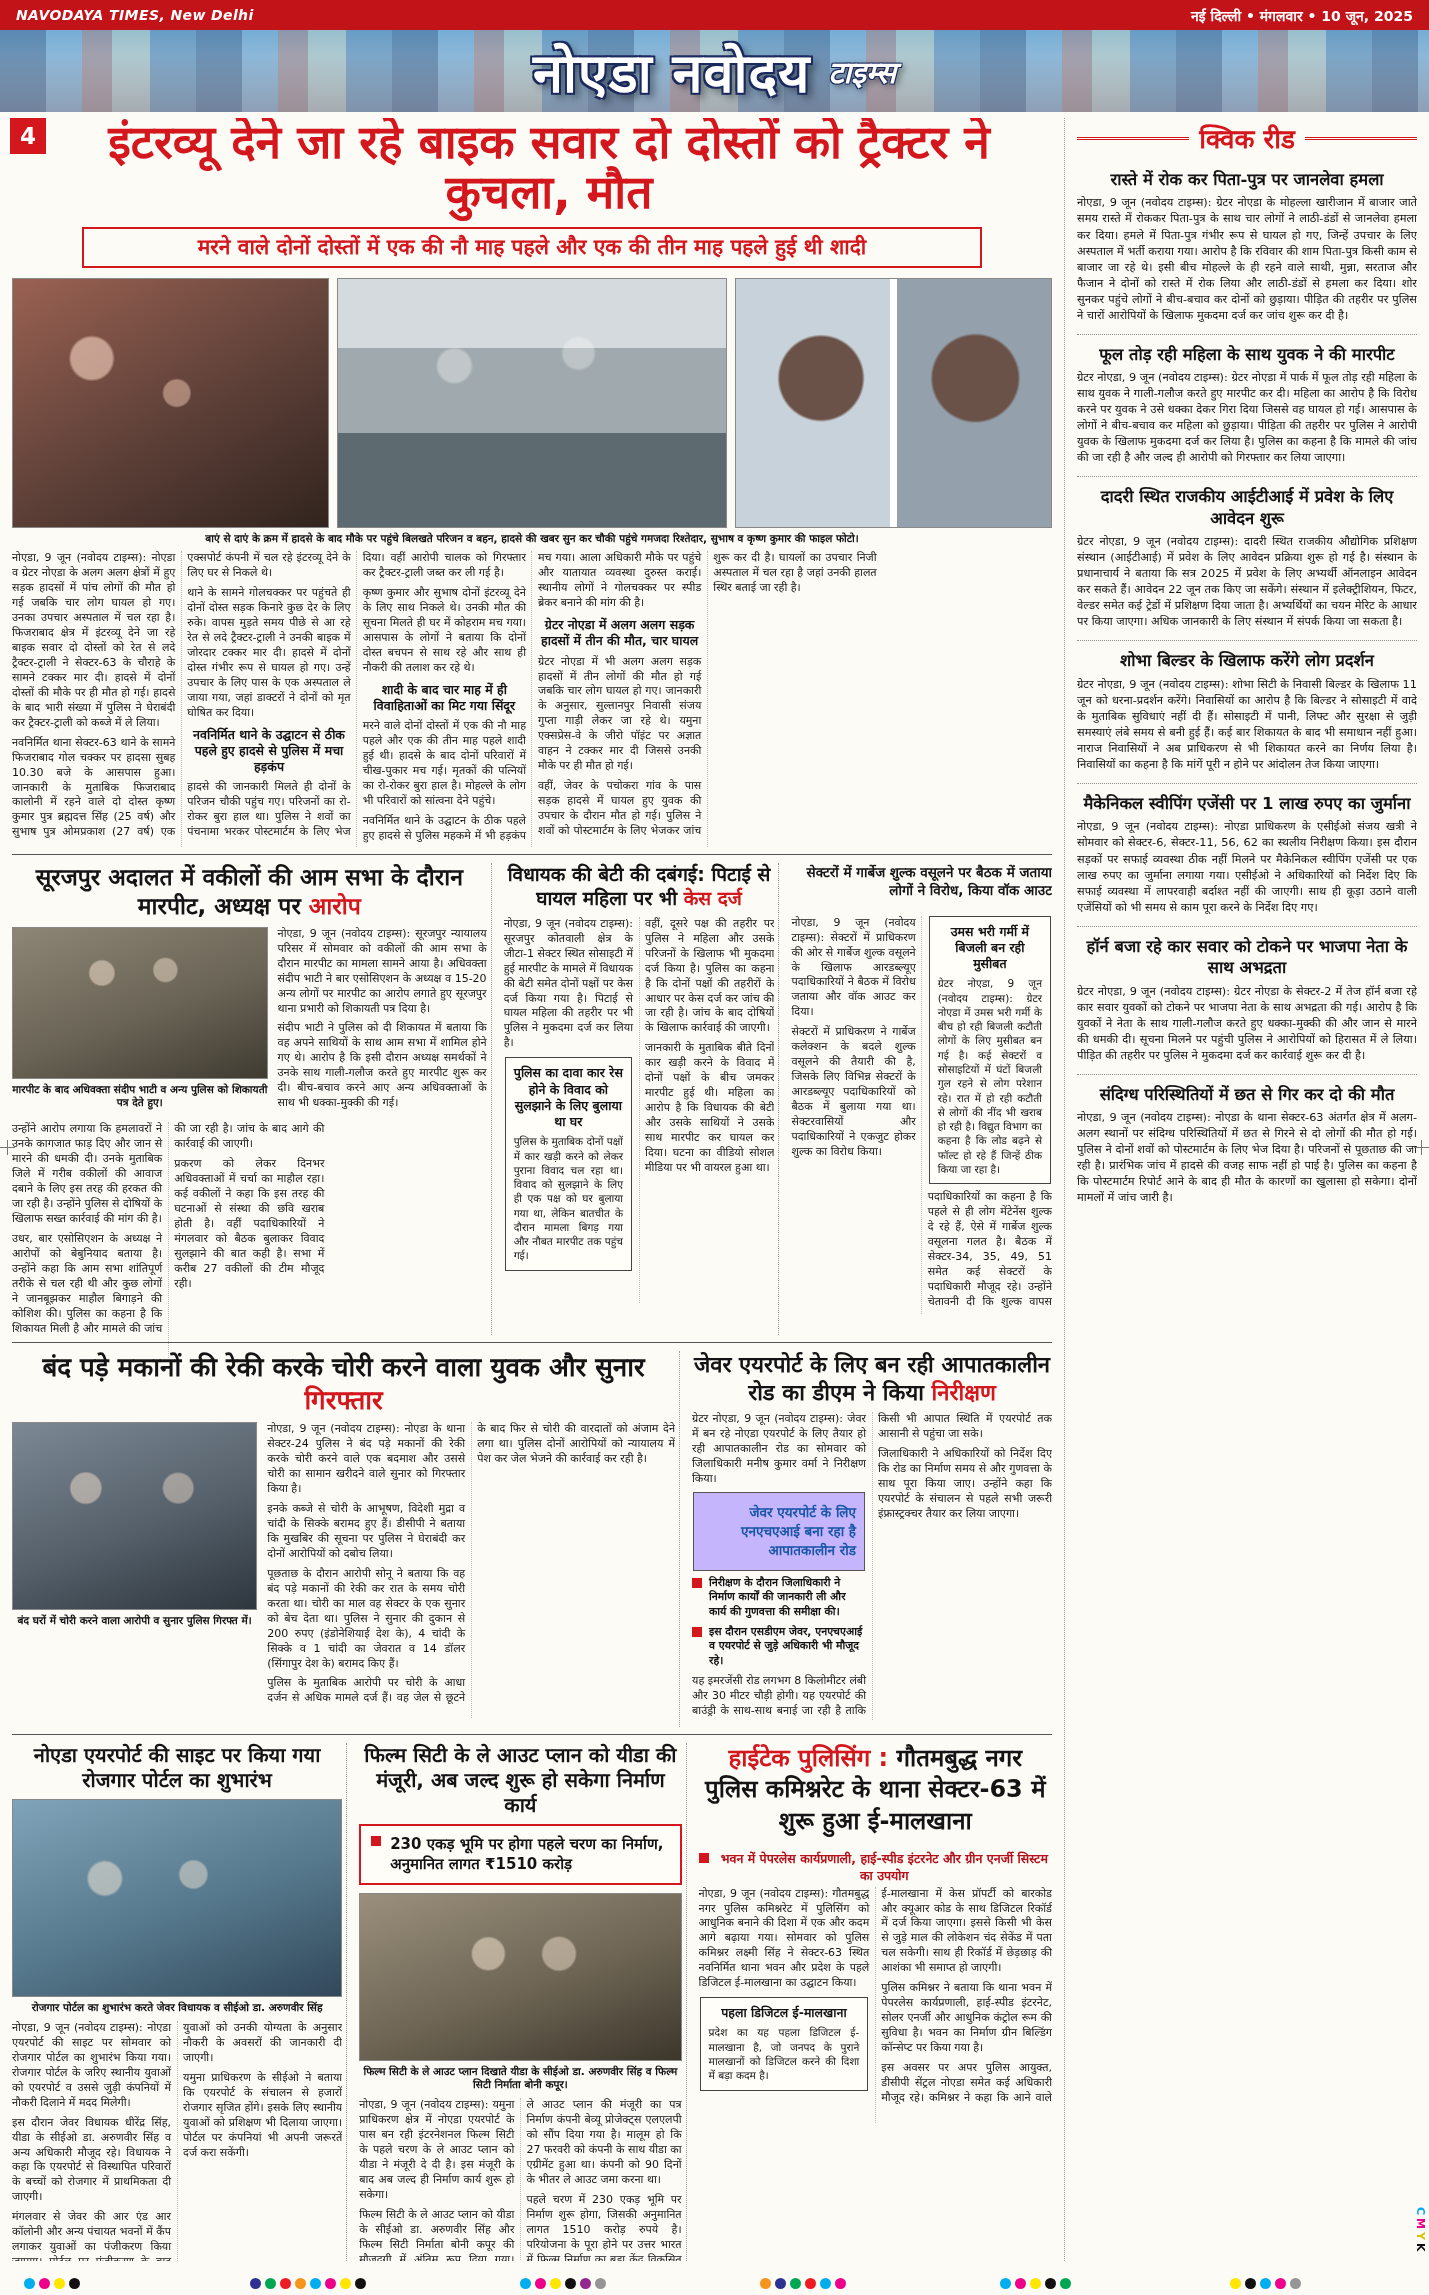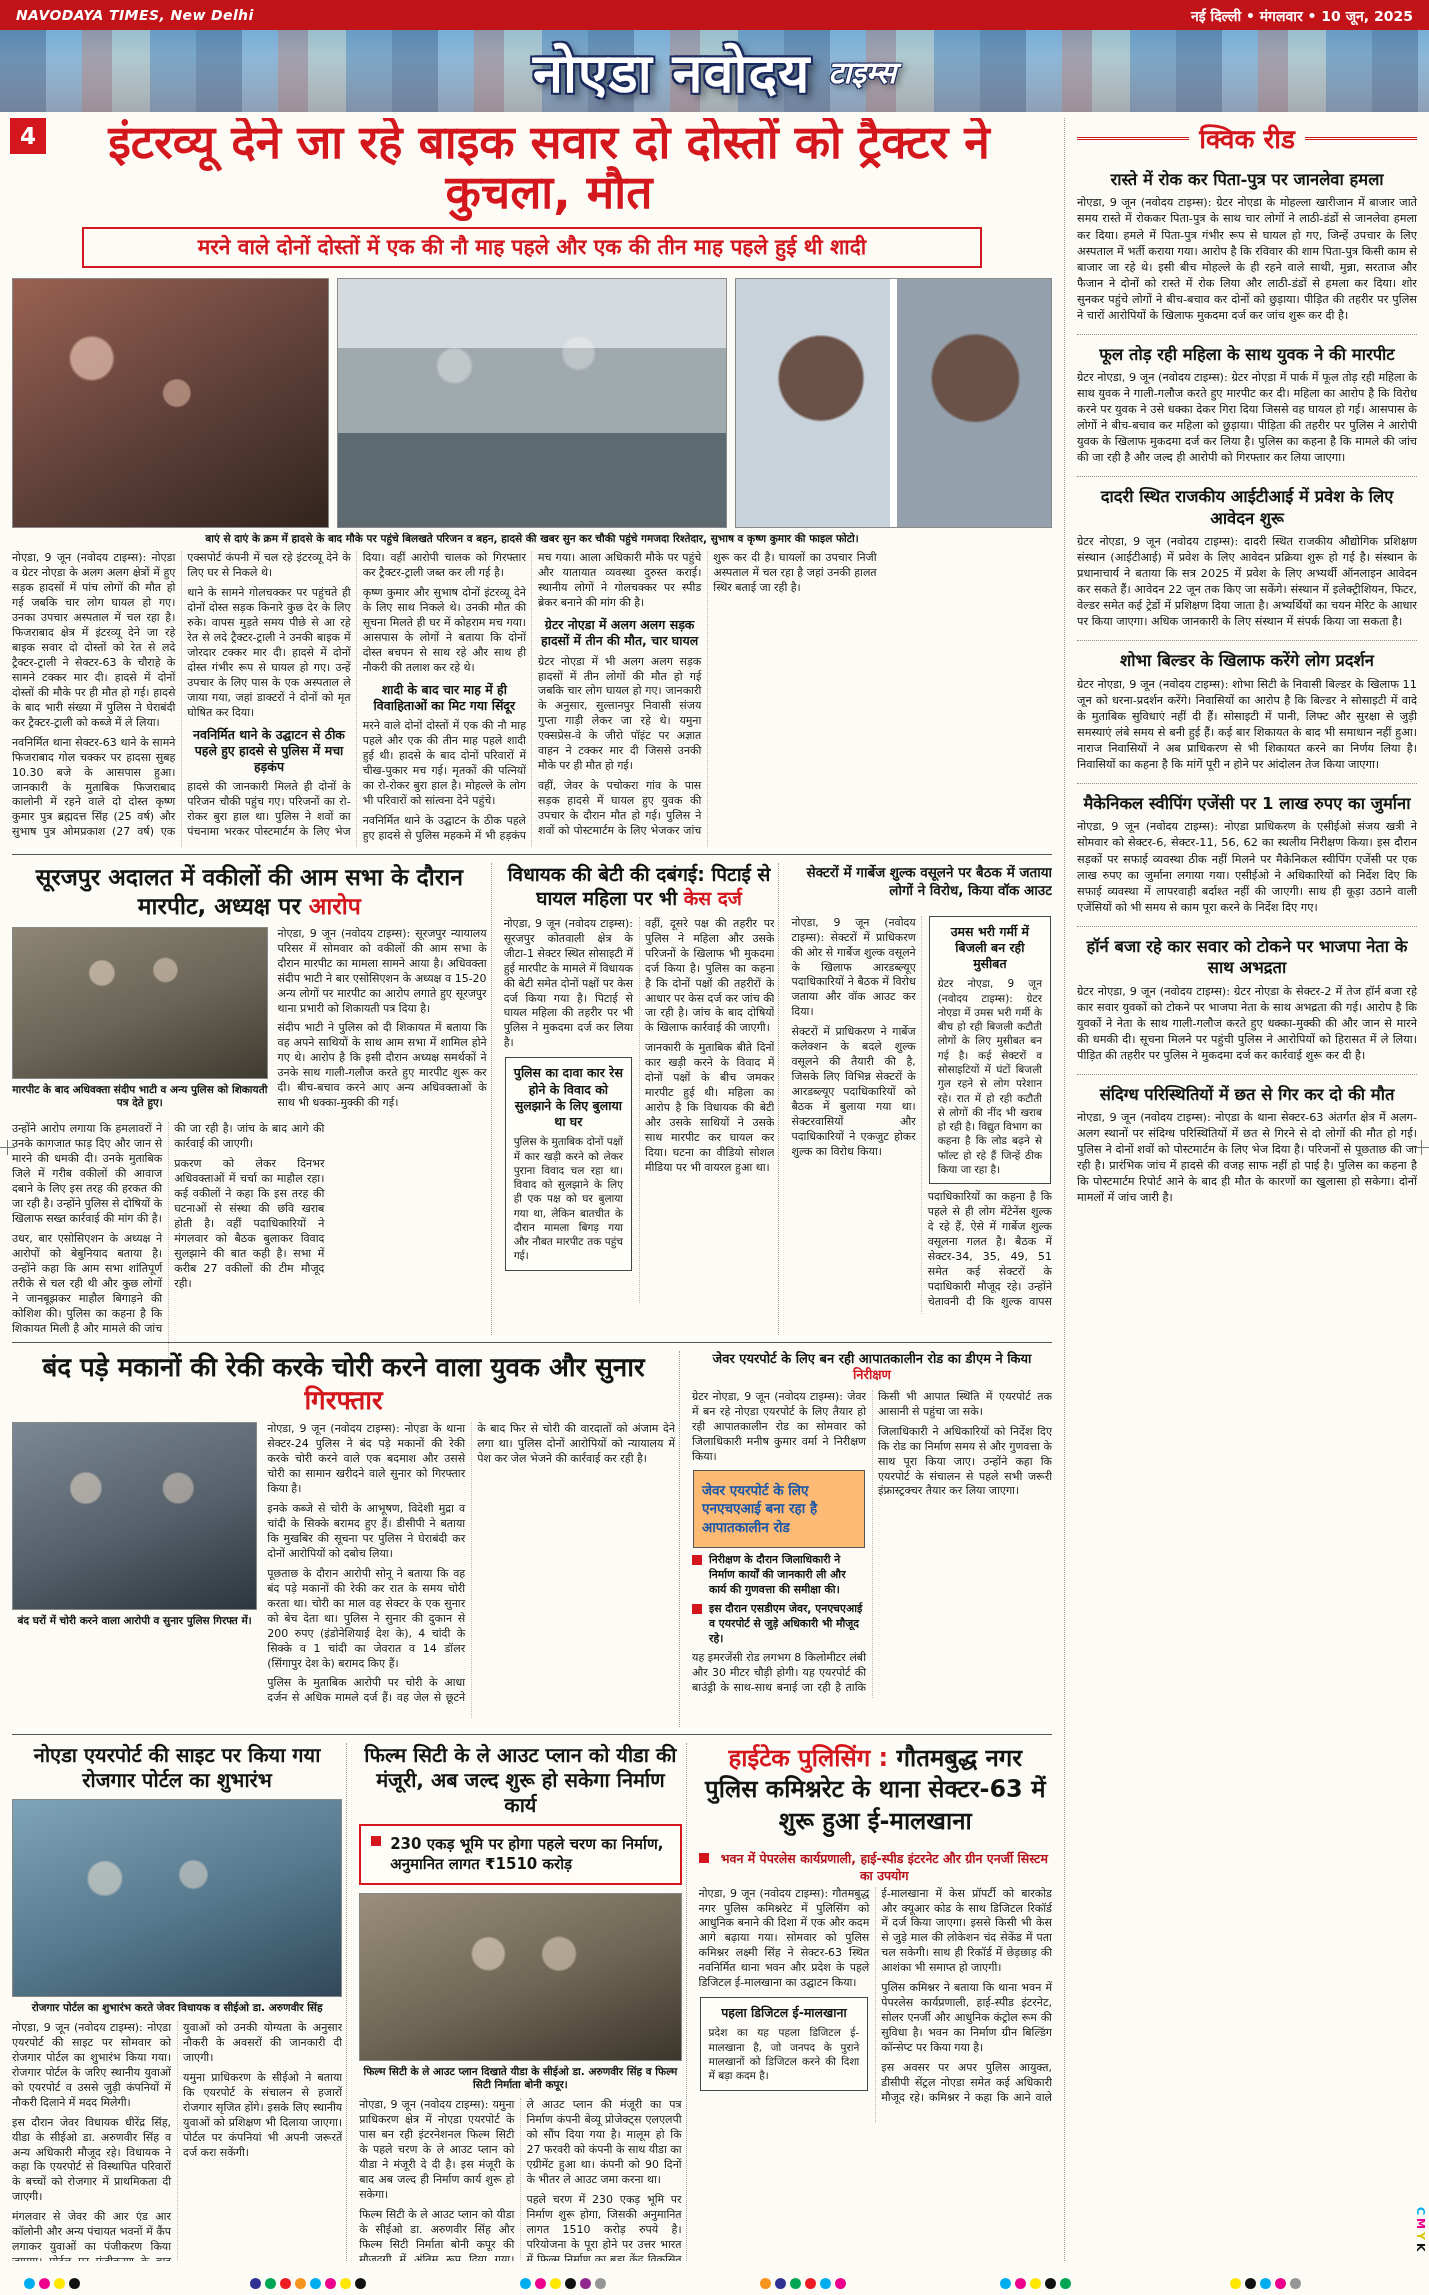--- a/index.html
+++ b/index.html
@@ -108,24 +108,24 @@
   .theft{width:64%}
   .jewar{width:36%}
   .theft .sec-h{font-size:26px}
   .theft-row{display:flex;gap:10px;height:296px}
   .theft-fig{width:37%}
   .theft-fig .ph{height:188px}
   .ph-e{background:radial-gradient(circle at 30% 35%,rgba(245,225,205,.5) 0 7%,transparent 8%),
     radial-gradient(circle at 68% 35%,rgba(245,225,205,.45) 0 7%,transparent 8%),
     linear-gradient(160deg,#7c8894,#55606a 55%,#2e363e)}
   .theft-cols{flex:1;height:296px}
-  .jewar .sec-h{font-size:13px}
+  .jewar .sec-h{font-size:22px}
   .jewar-cols{height:308px}
-  .bluebox{border:1px solid #555;color:var(--blue);font-weight:bold;text-align:left;
-    font-size:13.5px;line-height:1.4;padding:10px 8px;margin:5px 1px;break-inside:avoid;background:#fdba74}
+  .bluebox{border:1px solid #555;color:var(--blue);font-weight:bold;text-align:right;
+    font-size:13.5px;line-height:1.4;padding:10px 8px;margin:5px 1px;break-inside:avoid;background:#c4b5fd}
   .jb{display:flex;gap:7px;font-size:10.8px;font-weight:bold;margin:5px 0;break-inside:avoid;text-align:left}
   .sq{width:10px;height:10px;background:var(--red);flex:none;margin-top:2px}
 
   
   .band-bottom{flex:1;min-height:0}
   .jobs{width:32%}
   .film{width:32.5%}
   .hightech{width:35.5%}
   .jobs .sec-h,.film .sec-h{font-size:20px}
   .jobs-fig .ph{height:198px}

